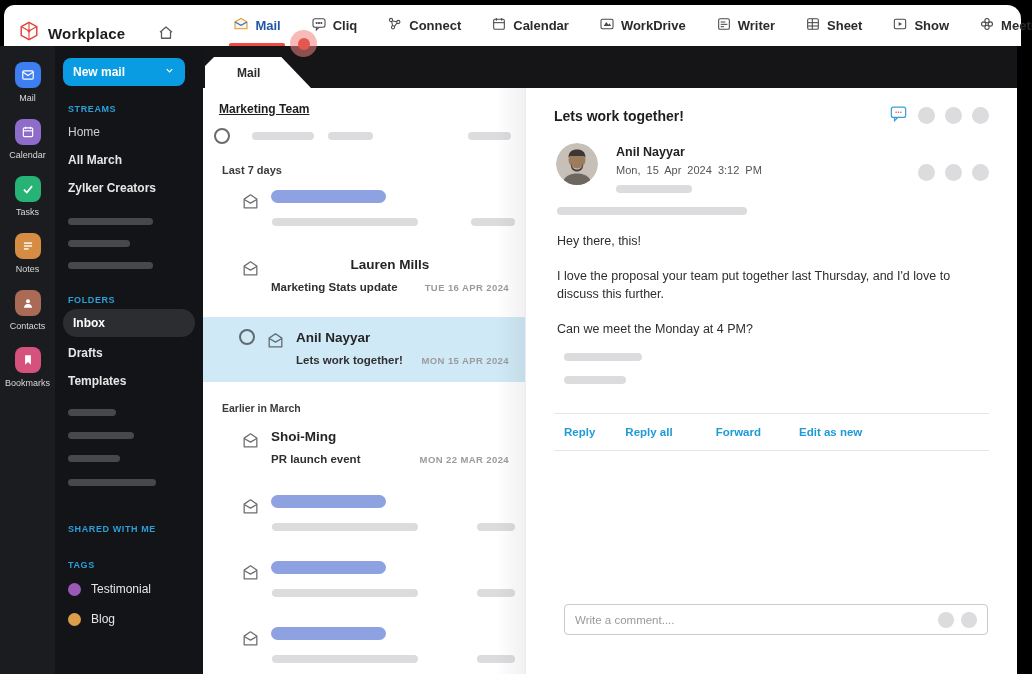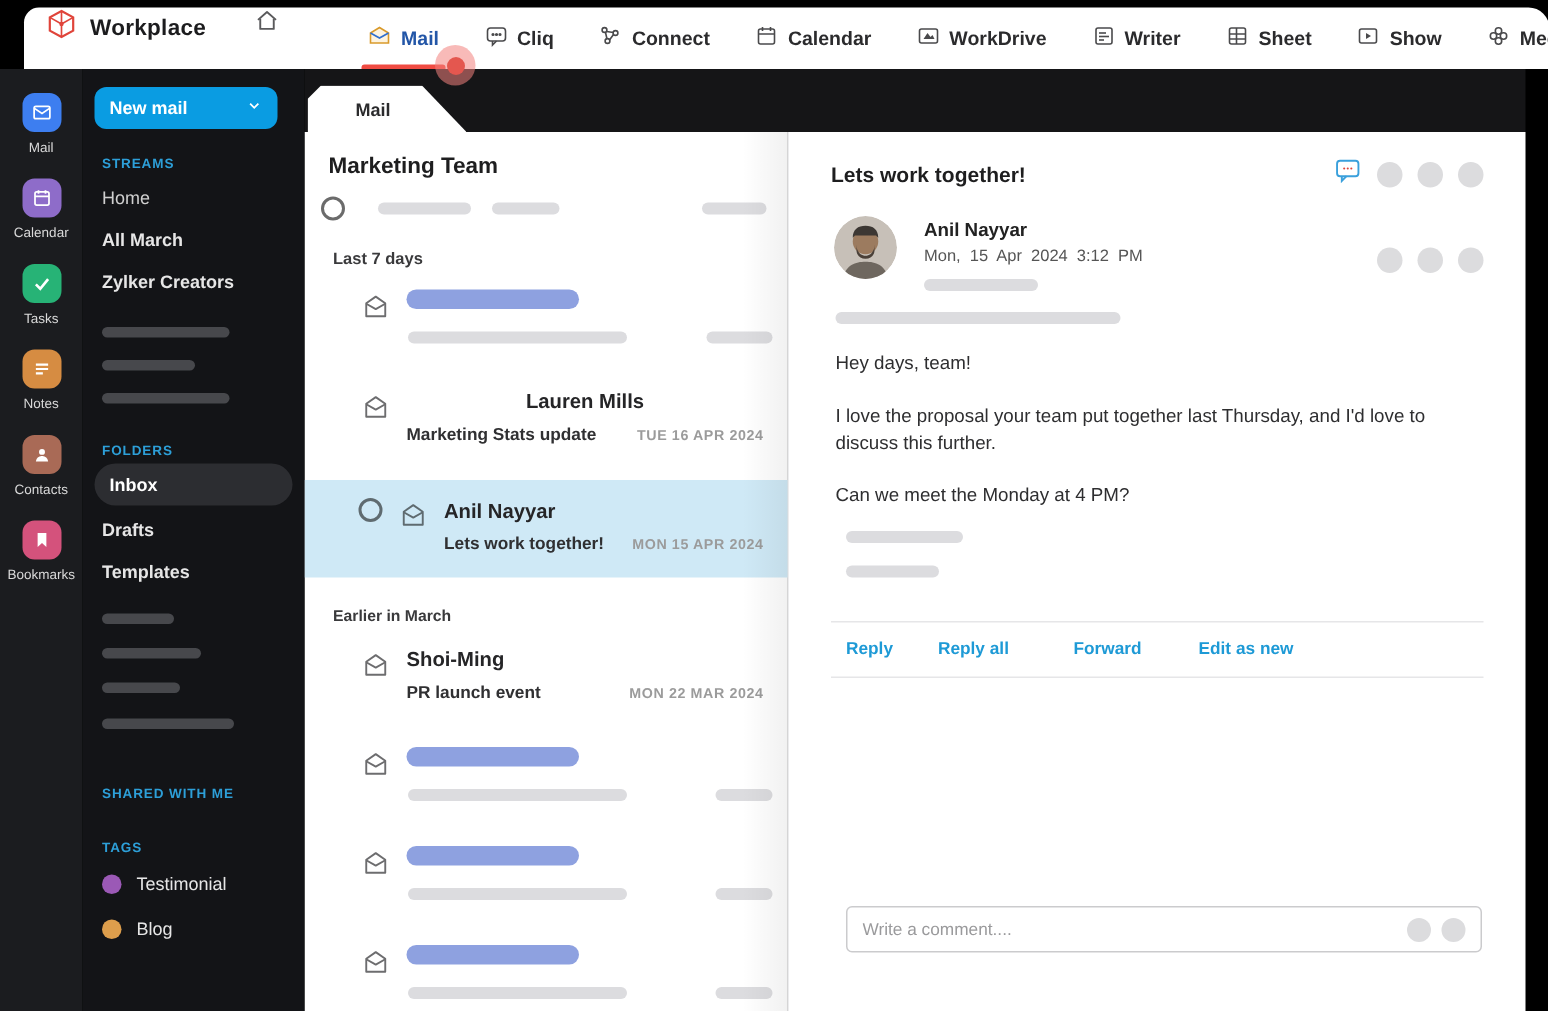--- a/index.html
+++ b/index.html
@@ -1,22 +1,22 @@
 <!DOCTYPE html>
 <html><head>
 <meta charset="utf-8">
 <style>
   * { margin:0; padding:0; box-sizing:border-box; }
   html,body { background:#000; }
   body { font-family:"Liberation Sans", sans-serif; }
   #stage { position:relative; width:1032px; height:674px; background:#000; overflow:hidden; }
 
   
-  .topbar { position:absolute; left:16px; top:5px; width:1017px; height:41px; background:#fff;
-            border-radius:10px 14px 0 0; display:flex; align-items:flex-start; padding:0 14px; z-index:30; }
+  .topbar { position:absolute; left:4px; top:5px; width:1017px; height:41px; background:#fff;
+            border-radius:10px 14px 0 0; display:flex; align-items:flex-end; padding:0 14px; z-index:30; }
   .brand { display:flex; align-items:center; gap:8px; }
   .brand-name { font-size:15px; font-weight:bold; color:#1c1c1e; letter-spacing:.2px; }
   .home-btn { margin-left:32px; display:flex; align-items:center; }
   .topnav { display:flex; align-items:center; gap:30px; margin-left:58px; }
   .nav-item { display:flex; align-items:center; gap:6px; font-size:13px; color:#2b2b2d; cursor:pointer; position:relative; height:41px; }
   .nav-item .lbl { font-weight:600; }
   .nav-item.active .lbl { color:#2356a7; font-weight:bold; }
   .nav-item.active .underline { position:absolute; left:-4px; right:-4px; bottom:0; height:3px; background:#ef4b42; border-radius:2px 2px 0 0; }
 
   
@@ -50,21 +50,21 @@
   
   .tabstrip { position:absolute; left:203px; top:46px; width:814px; height:42px; background:#151517; z-index:10; }
   .mailtab { position:absolute; left:2px; top:11px; width:106px; height:31px; background:#fff;
              clip-path:polygon(0 100%, 0 9px, 9px 0, 72% 0, 100% 100%); display:flex; align-items:center; padding-left:32px;
              font-size:12px; font-weight:bold; color:#2b2b2d; cursor:pointer; }
 
   
   .maillist { position:absolute; left:203px; top:88px; width:322px; height:586px; background:#fff; z-index:10; }
   .maillist .scrollstrip { position:absolute; right:0; top:0; bottom:0; width:30px;
              background:linear-gradient(to right, rgba(0,0,0,0), rgba(0,0,0,0.055)); pointer-events:none; }
-  .ml-title { font-size:15px; font-weight:bold; color:#1e1e1f; padding:14px 0 0 16px; }
+  .ml-title { font-size:12px; font-weight:bold; color:#1e1e1f; padding:14px 0 0 16px;text-decoration:underline; }
   .hdr-row { display:flex; align-items:center; margin:12px 0 0 11px; gap:8px; }
   .circle-cb { width:16px; height:16px; border:2px solid #6b6b6b; border-radius:50%; background:transparent; flex:none; cursor:pointer; }
   .gsk { background:#dcdcdf; border-radius:4px; height:8px; }
   .bsk { background:#8ea1e0; border-radius:7px; height:13px; }
   .group-lbl { font-size:11px; font-weight:600; color:#3a3a3c; margin:20px 0 6px 19px; }
   .group-lbl.small { font-size:10.5px; }
   .row { position:relative; padding:9px 16px 10px 38px; cursor:pointer; }
   .row.selected { background:#cfe9f6; padding-left:63px; }
   .row .env { position:absolute; left:38px; top:11px; }
   .row.selected .env { left:63px; }
@@ -445,21 +445,21 @@
       <div class="rd-icons" style="margin-left:auto; margin-top:8px;">
         <span class="gcircle"></span>
         <span class="gcircle"></span>
         <span class="gcircle"></span>
       </div>
     </div>
 
     <div class="gsk" style="width:190px; margin:14px 0 0 31px;"></div>
 
     <div class="rd-body" style="margin-left:3px; margin-top:12px;">
-      <p>Hey days, team!</p>
+      <p>Hey there, this!</p>
       <p>I love the proposal your team put together last Thursday, and I'd love to discuss this further.</p>
       <p>Can we meet the Monday at 4 PM?</p>
     </div>
     <div class="gsk" style="width:78px; margin:14px 0 0 38px;"></div>
     <div class="gsk" style="width:62px; margin:15px 0 0 38px;"></div>
 
     <div class="hr" style="margin-top:29px;"></div>
     <div class="actions">
       <a class="act" style="margin-left:10px;">Reply</a>
       <a class="act" style="margin-left:30px;">Reply all</a>

